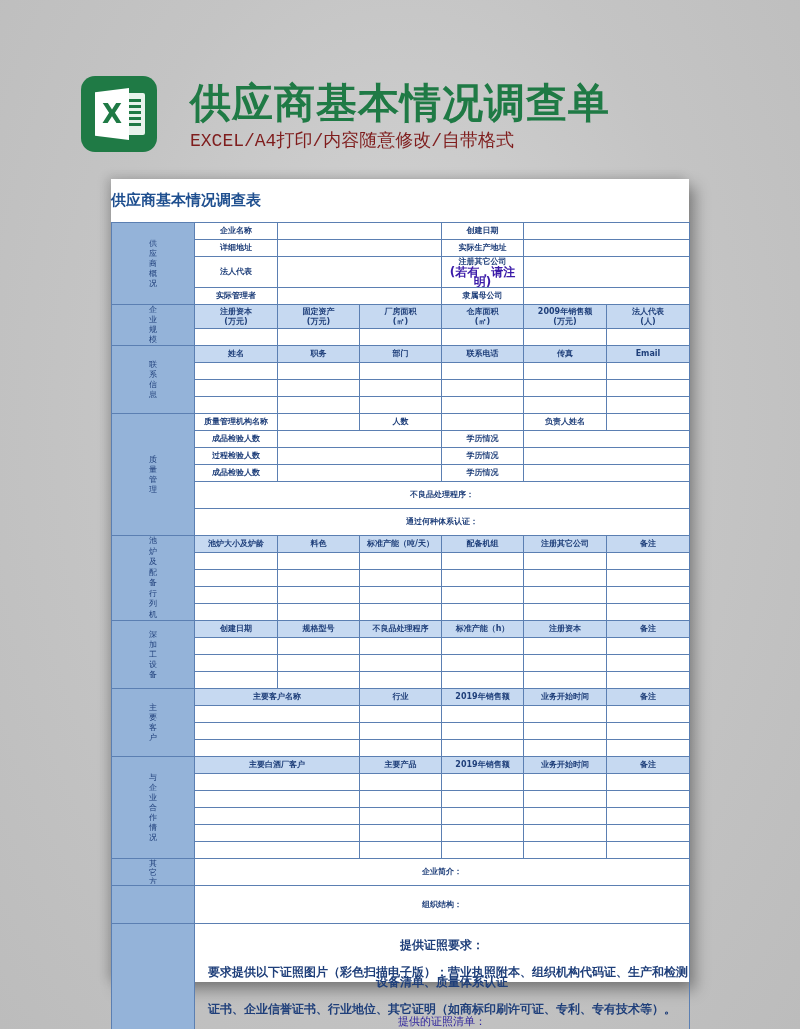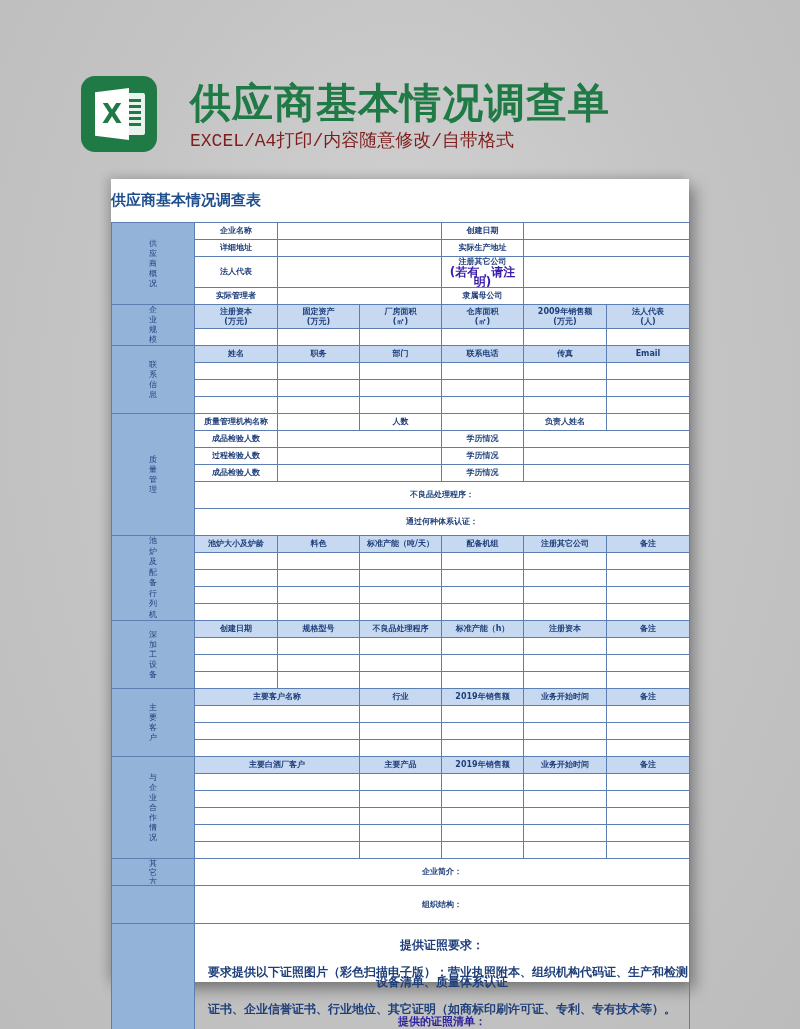--- a/index.html
+++ b/index.html
@@ -60,21 +60,21 @@
   }
   td.side {
     background: #94b3d9; color: #254d86; font-size: 8.5px; line-height: 11.5px;
   }
   td.hdr { background: #c6d9f1; font-weight: bold; }
   td.lbl { background: #ffffff; font-weight: bold; }
   td.note-cell { text-align: left; vertical-align: top; font-weight: bold; padding-left: 3px; }
   .small-red { color: #3a1aa8; font-size: 12px; }
   .req { text-align: left; vertical-align: top; padding: 1px 3px; font-weight: bold; }
   .req .line { font-size: 12px; line-height: 10.5px; color: #1f3f7a; margin-top: 16px; }
-  .req .big { font-size: 11px; color: #2a1f9c; line-height: 15px; font-weight: bold; }
+  .req .big { font-size: 11px; color: #2a1f9c; line-height: 15px; font-weight: normal; }
 </style>
 </head>
 <body>
 
 <div class="banner">
   <div class="app-icon">
     <div class="sheet">
       <i style="top:6px"></i>
         <i style="top:12px"></i>
         <i style="top:18px"></i>

